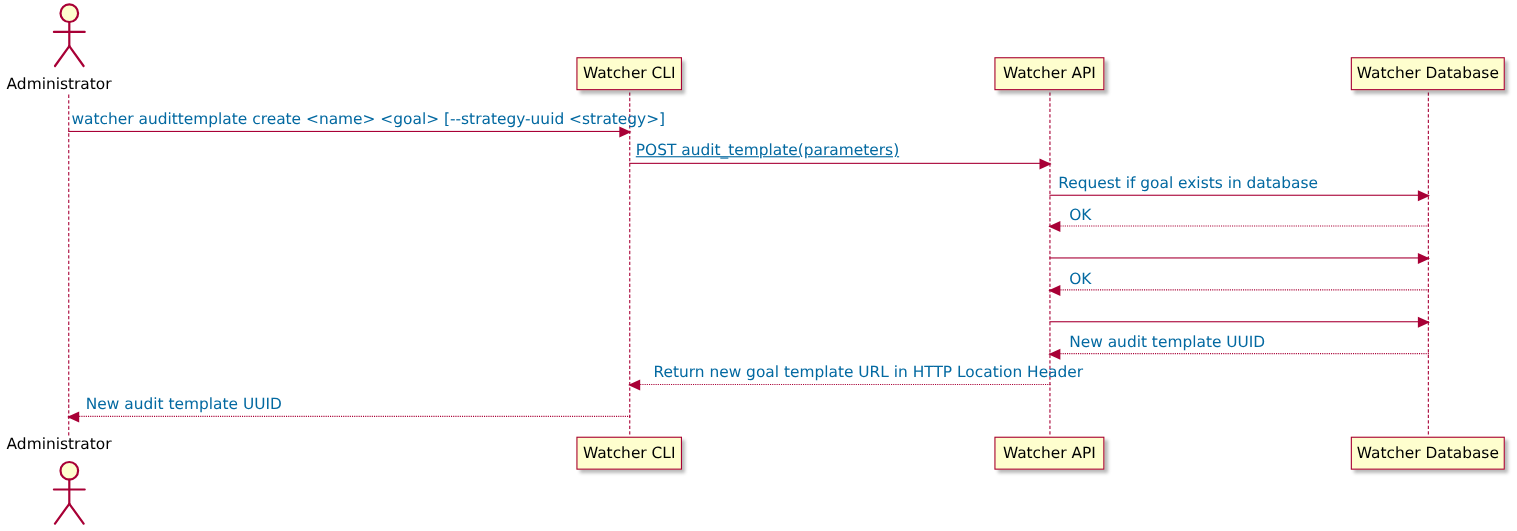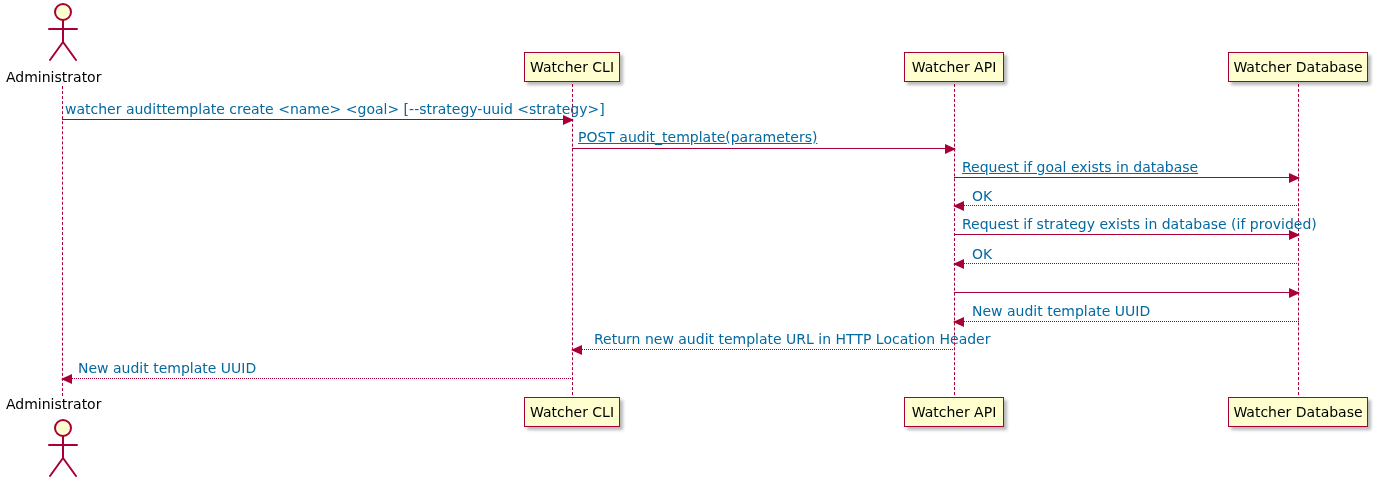--- a/index.html
+++ b/index.html
@@ -122,50 +122,49 @@
   <div class="msg-label" style="left:65px; top:101px;">watcher audittemplate create &lt;name&gt; &lt;goal&gt; [--strategy-uuid &lt;strategy&gt;]</div>
 
   <div class="msg solid" style="left:572px; top:148px; width:383px;">
     <span class="arrowhead right"></span>
   </div>
   <div class="msg-label" style="left:578px; top:129px;text-decoration:underline;">POST audit_template(parameters)</div>
 
   <div class="msg solid" style="left:954px; top:177px; width:345px;">
     <span class="arrowhead right"></span>
   </div>
-  <div class="msg-label" style="left:962px; top:159px;text-decoration:underline;">Request if goal exists in database</div>
+  <div class="msg-label" style="left:962px; top:159px;">Request if goal exists in database</div>
 
   <div class="msg dotted" style="left:954px; top:205px; width:345px;">
     <span class="arrowhead left"></span>
   </div>
   <div class="msg-label" style="left:972px; top:188px;">OK</div>
 
   <div class="msg solid" style="left:954px; top:234px; width:345px;">
     <span class="arrowhead right"></span>
   </div>
-  <div class="msg-label" style="left:962px; top:216px;">Request if strategy exists in database (if provided)</div>
 
   <div class="msg dotted" style="left:954px; top:263px; width:345px;">
     <span class="arrowhead left"></span>
   </div>
   <div class="msg-label" style="left:972px; top:246px;">OK</div>
 
   <div class="msg solid" style="left:954px; top:292px; width:345px;">
     <span class="arrowhead right"></span>
   </div>
 
   <div class="msg dotted" style="left:954px; top:321px; width:345px;">
     <span class="arrowhead left"></span>
   </div>
   <div class="msg-label" style="left:972px; top:303px;">New audit template UUID</div>
 
   <div class="msg dotted" style="left:572px; top:349px; width:383px;">
     <span class="arrowhead left"></span>
   </div>
-  <div class="msg-label" style="left:594px; top:331px;">Return new audit template URL in HTTP Location Header</div>
+  <div class="msg-label" style="left:594px; top:331px;">Return new goal template URL in HTTP Location Header</div>
 
   <div class="msg dotted" style="left:62px; top:378px; width:511px;">
     <span class="arrowhead left"></span>
   </div>
   <div class="msg-label" style="left:78px; top:360px;">New audit template UUID</div>
 
   <div class="actor-label" style="left:6px; top:396px;">Administrator</div>
   <svg class="actor-fig" style="left:42px; top:418px;" width="42" height="62" viewBox="0 0 42 62">
     <g stroke="#A80036" stroke-width="2" fill="none" stroke-linecap="round">
       <circle cx="21" cy="10" r="8" fill="#FEFECE"></circle>

